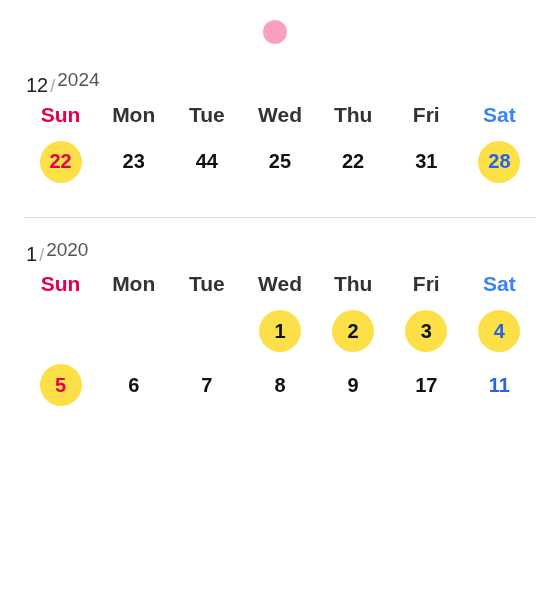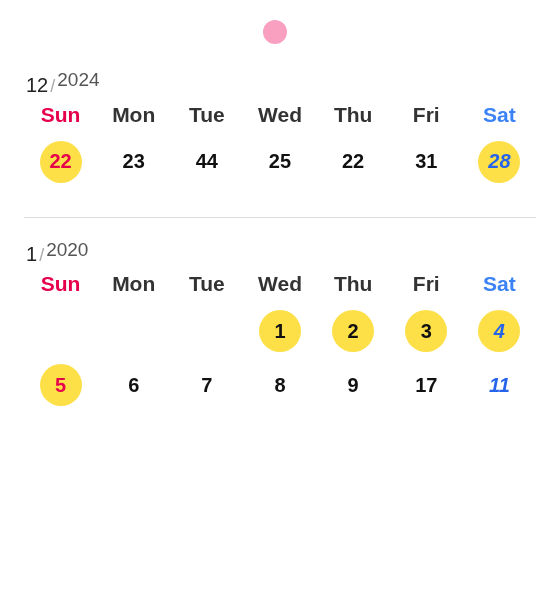--- a/index.html
+++ b/index.html
@@ -87,21 +87,21 @@
       font-size: 20px;
       font-weight: 700;
       color: #111;
       width: calc(100% / 7);
       position: relative;
     }
 
     .calendar-grid td.empty { background: transparent; }
 
     .calendar-grid td.sunday { color: #e6004c; }
-    .calendar-grid td.saturday { color: #2563eb; font-style: italic; }
+    .calendar-grid td.saturday { color: #2563eb; }
 
     .circle {
       display: inline-flex;
       align-items: center;
       justify-content: center;
       width: 42px;
       height: 42px;
       border-radius: 50%;
       background: #fde047;
     }

